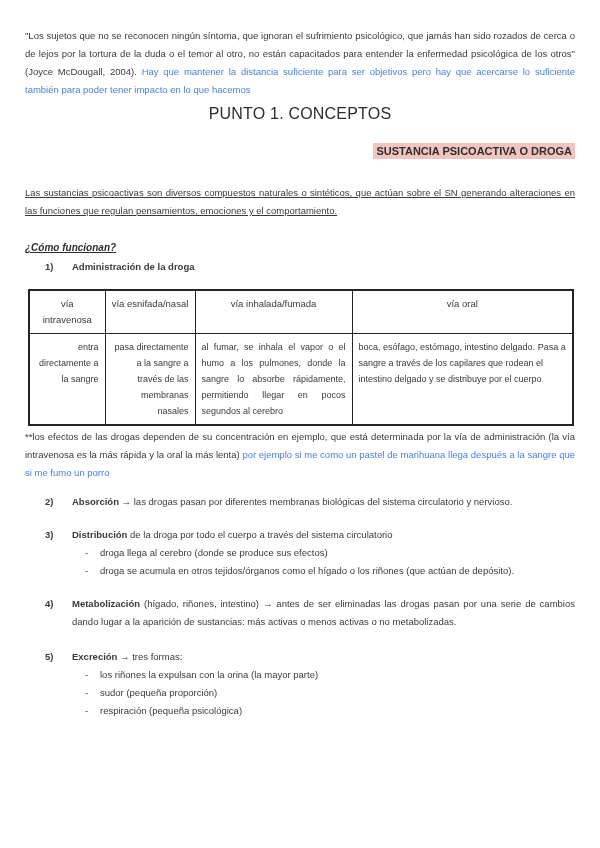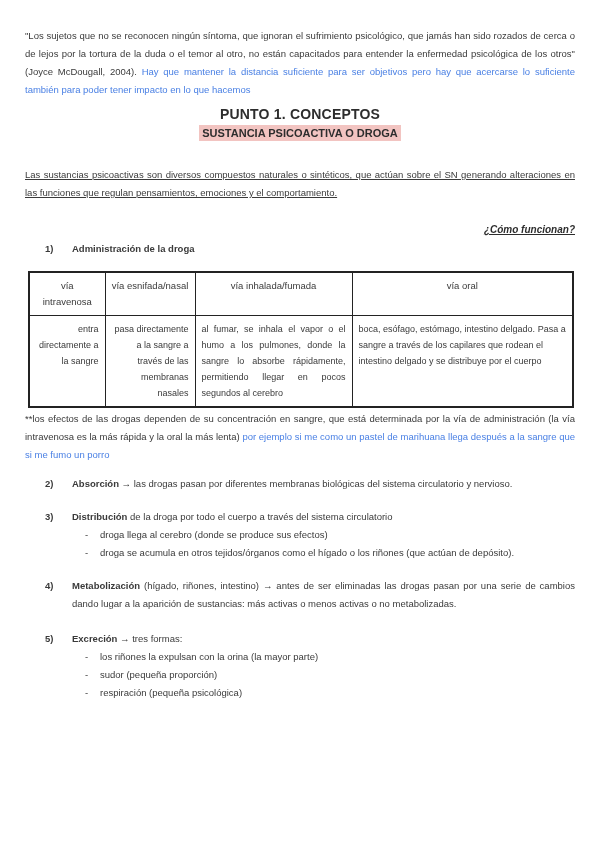--- a/index.html
+++ b/index.html
@@ -12,35 +12,35 @@
   }
   .page { box-sizing: border-box; width: 600px; height: 848px; padding: 27px 25px 0 25px; overflow: hidden; }
 
   .para {
     font-size: 9.5px; line-height: 18px; text-align: justify; margin: 0; color: var(--text, #3a3a3a);
   }
   .blue { color: var(--blue, #4a80e4); }
 
   .doc-title {
     margin: 6px 0 0 0; text-align: center;
-    font-size: 14px; font-weight: bold; line-height: 18px; color: #2d2d2d;
+    font-size: 16px; font-weight: normal; line-height: 18px; color: #2d2d2d;
     letter-spacing: 0.2px;
   }
 
-  .section-heading { text-align: center; line-height: 17px; }
+  .section-heading { margin-top: 18px; text-align: right; line-height: 17px; }
   .section-heading .hl {
     background: var(--highlight, #f2c4c1);
     font-size: 11px; font-weight: bold; color: #2d2d2d;
     padding: 2px 3px;
   }
 
   .definition { margin-top: 24px; text-decoration: underline; }
 
   .how-heading {
-    margin-top: 20px; text-align: right;
+    margin-top: 20px; text-align: left;
     font-size: 10px; font-weight: bold; font-style: italic;
     text-decoration: underline; line-height: 15px; color: #2d2d2d;
   }
 
   .num-item { display: flex; font-size: 9.5px; line-height: 18px; padding-left: 20px; }
   .num-item .num { flex: 0 0 27px; font-weight: bold; }
   .num-item .itext { flex: 1; text-align: justify; }
   .item-title { font-weight: bold; }
 
   .item-1 { margin-top: 4px; line-height: 16px; }
@@ -114,21 +114,21 @@
     </tr>
     <tr>
       <td class="c-center">entra directamente a la sangre</td>
       <td class="c-center">pasa directamente a la sangre a través de las membranas nasales</td>
       <td class="c-justify">al fumar, se inhala el vapor o el humo a los pulmones, donde la sangre lo absorbe rápidamente, permitiendo llegar en pocos segundos al cerebro</td>
       <td class="c-left">boca, esófago, estómago, intestino delgado. Pasa a sangre a través de los capilares que rodean el intestino delgado y se distribuye por el cuerpo</td>
     </tr>
   </tbody>
     </table>
 
-  <p class="footnote"><span>**los efectos de las drogas dependen de su concentración en sangre, que está determinada por la vía de administración (la vía intravenosa es la más rápida y la oral la más lenta)</span>
+  <p class="footnote"><span>**los efectos de las drogas dependen de su concentración en ejemplo, que está determinada por la vía de administración (la vía intravenosa es la más rápida y la oral la más lenta)</span>
     <span class="blue">por ejemplo si me como un pastel de marihuana llega después a la sangre que si me fumo un porro</span></p>
 
   <div class="num-item item-2">
     <span class="num">2)</span>
     <span class="itext"><span class="item-title">Absorción</span><span> → las drogas pasan por diferentes membranas biológicas del sistema circulatorio y nervioso.</span></span>
   </div>
 
   <div class="num-item item-3">
     <span class="num">3)</span>
     <span class="itext">

